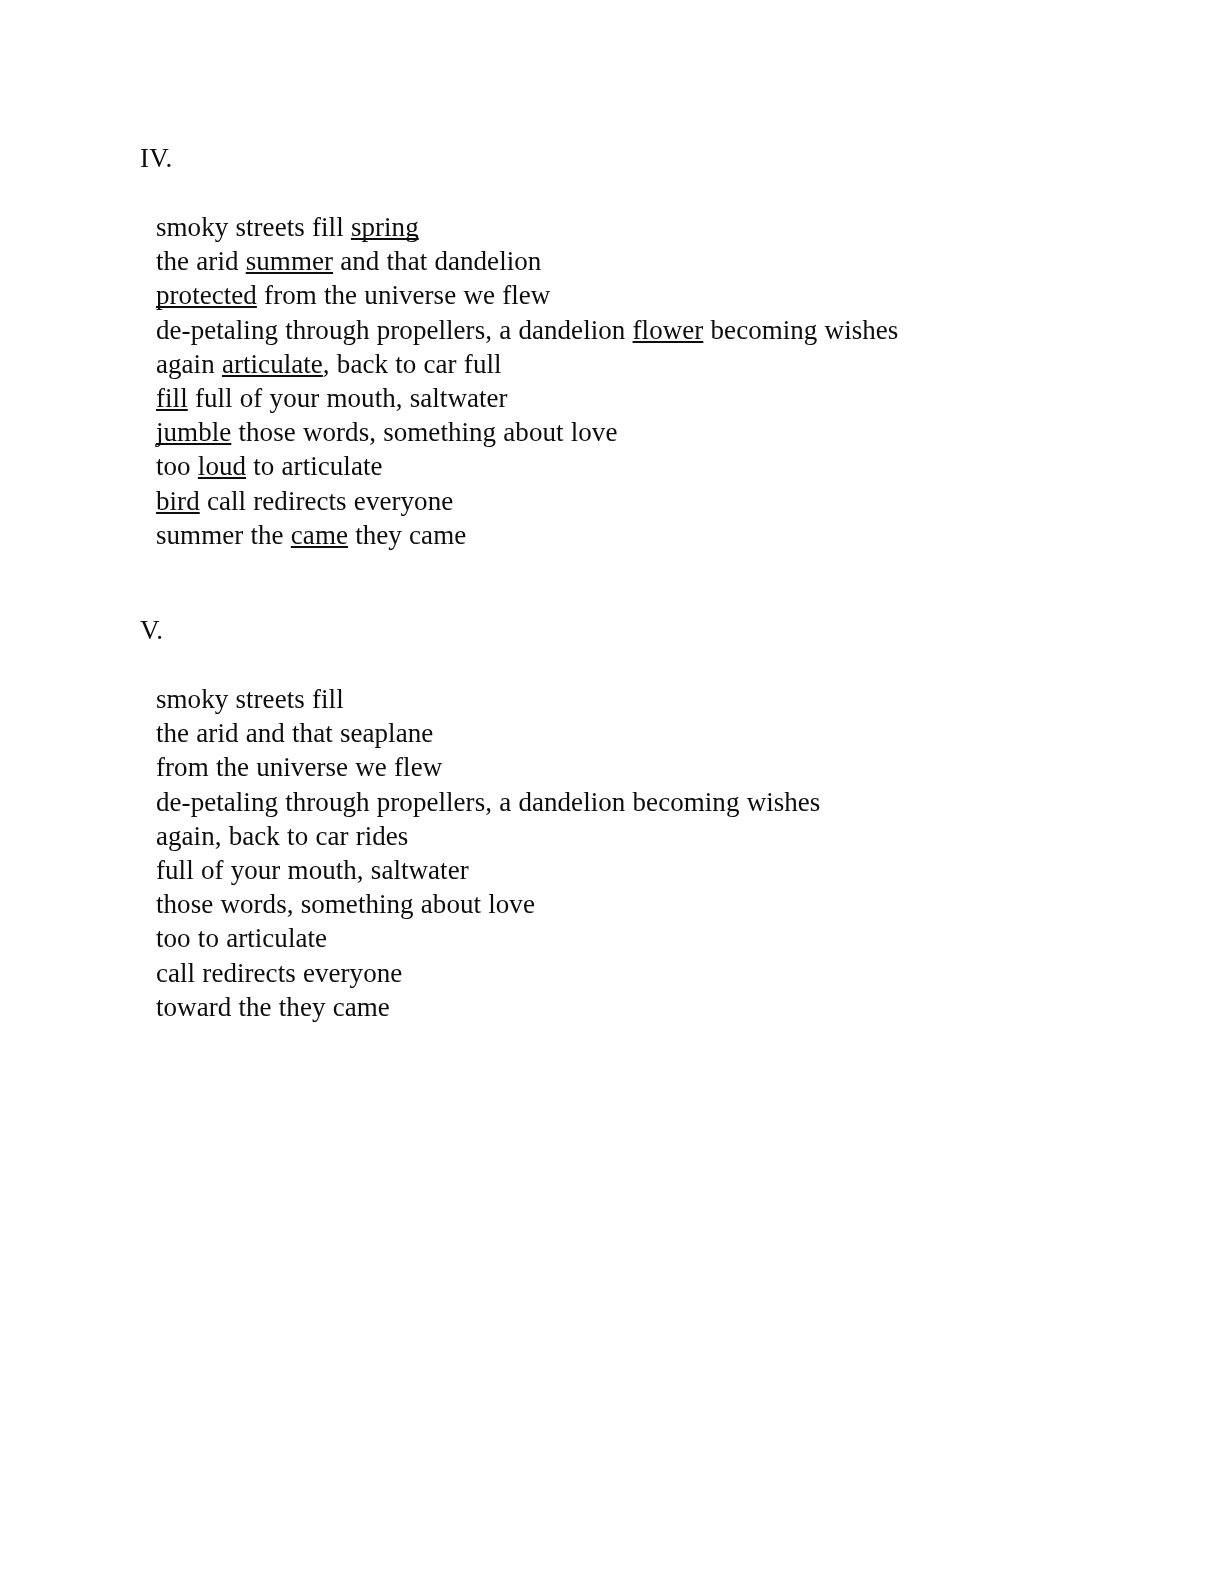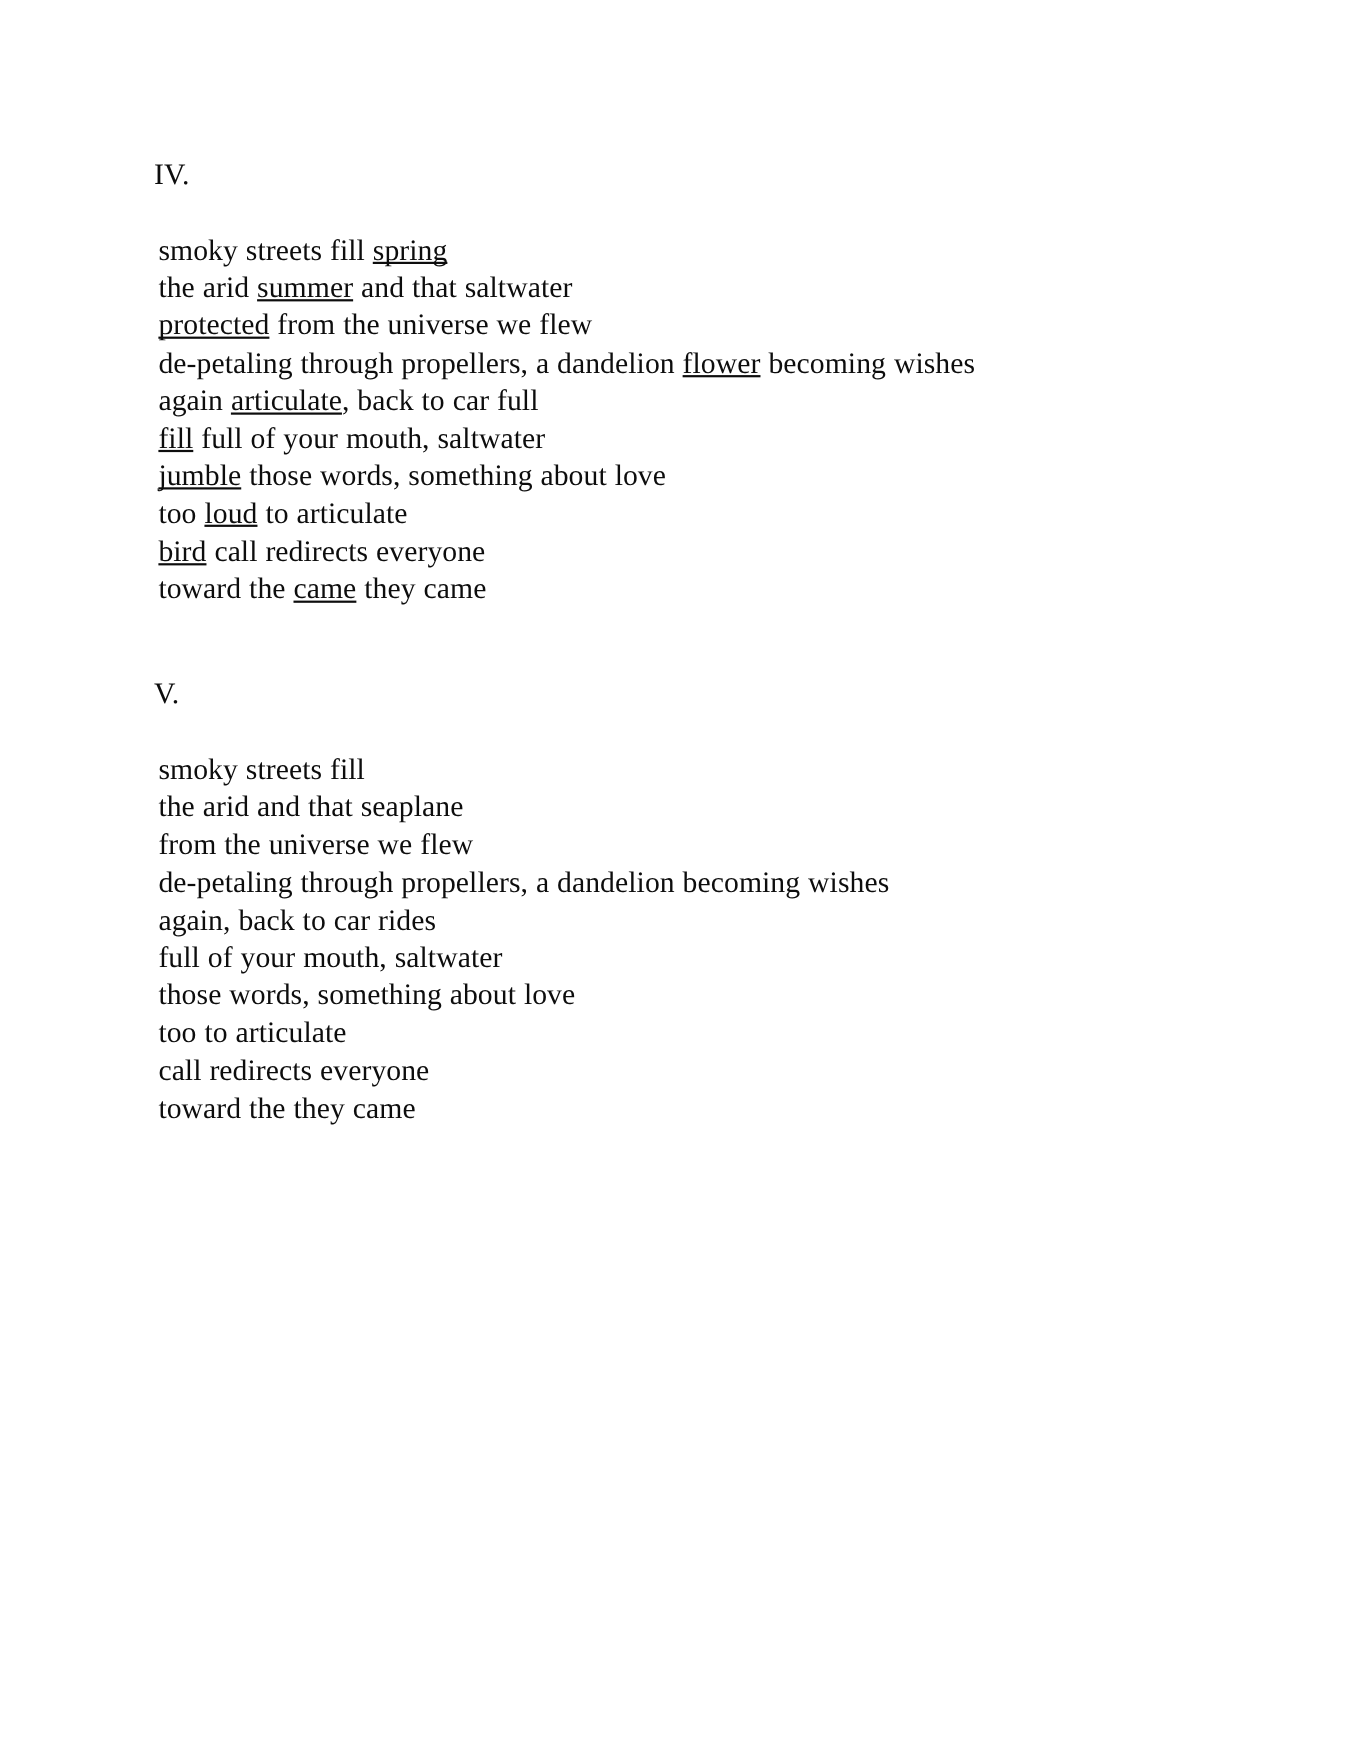--- a/index.html
+++ b/index.html
@@ -29,21 +29,21 @@
     margin-bottom: 0;
   }
   .section-number {
     font-size: 27px;
     line-height: 34px;
     letter-spacing: 0.2px;
     margin: 0 0 35px 0;
     white-space: pre;
   }
   .poem-body {
-    margin: 4px;
+    margin: 16px;
   }
   .poem-line {
     font-size: 27px;
     line-height: 34.2px;
     letter-spacing: 0.05px;
     white-space: pre-wrap;
     word-spacing: 0.4px;
   }
   .poem-line u {
     text-decoration: underline;
@@ -55,29 +55,29 @@
 </head>
 <body>
 
 <div class="page">
   <div class="content">
     <div id="sections-root">
         <div class="section">
           <div class="section-number">IV.</div>
           <div class="poem-body">
             <div class="poem-line"><span>smoky streets fill </span><u>spring</u></div>
-            <div class="poem-line"><span>the arid </span><u>summer</u><span> and that saltwater</span></div>
+            <div class="poem-line"><span>the arid </span><u>summer</u><span> and that dandelion</span></div>
             <div class="poem-line"><u>protected</u><span> from the universe we flew</span></div>
             <div class="poem-line"><span>de-petaling through propellers, a dandelion </span><u>flower</u><span> becoming wishes</span></div>
             <div class="poem-line"><span>again </span><u>articulate</u><span>, back to car full</span></div>
             <div class="poem-line"><u>fill</u><span> full of your mouth, saltwater</span></div>
             <div class="poem-line"><u>jumble</u><span> those words, something about love</span></div>
             <div class="poem-line"><span>too </span><u>loud</u><span> to articulate</span></div>
             <div class="poem-line"><u>bird</u><span> call redirects everyone</span></div>
-            <div class="poem-line"><span>toward the </span><u>came</u><span> they came</span></div>
+            <div class="poem-line"><span>summer the </span><u>came</u><span> they came</span></div>
           </div>
         </div>
         <div class="section">
           <div class="section-number">V.</div>
           <div class="poem-body">
             <div class="poem-line"><span>smoky streets fill</span></div>
             <div class="poem-line"><span>the arid and that seaplane</span></div>
             <div class="poem-line"><span>from the universe we flew</span></div>
             <div class="poem-line"><span>de-petaling through propellers, a dandelion becoming wishes</span></div>
             <div class="poem-line"><span>again, back to car rides</span></div>

